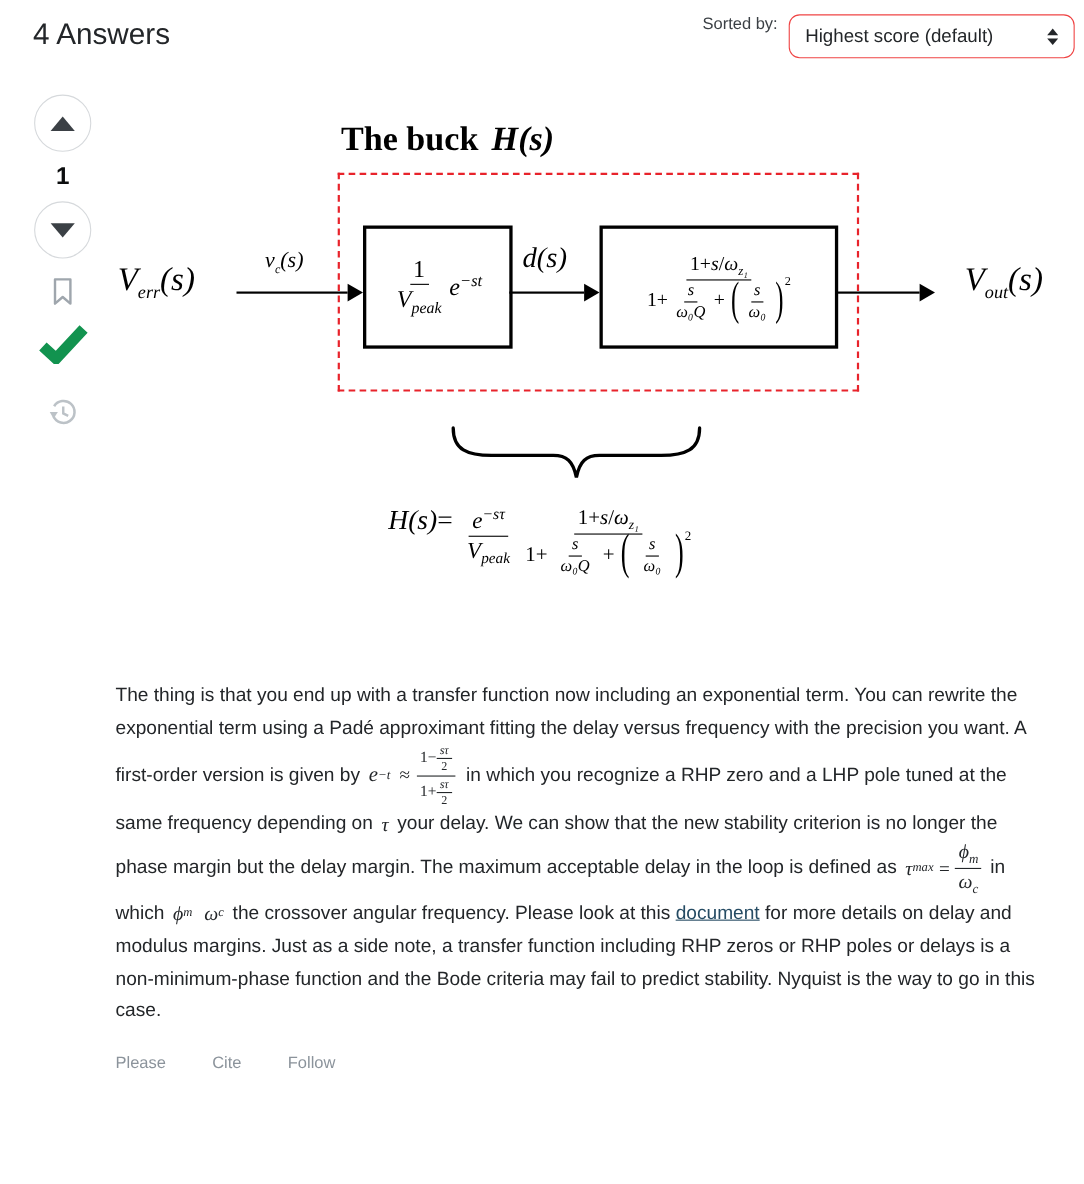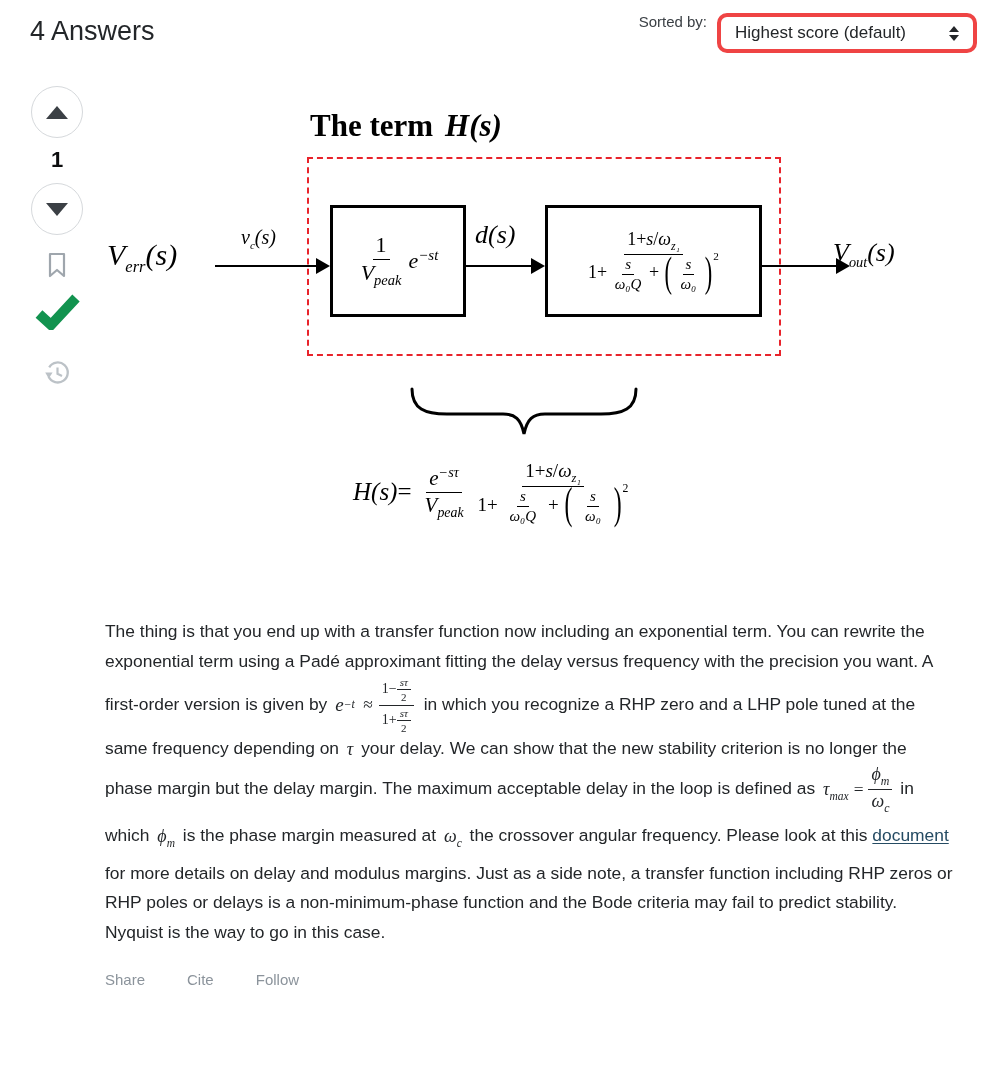--- a/index.html
+++ b/index.html
@@ -15,21 +15,21 @@
     position: absolute; left: 30px; top: 16px;
     font-size: 27px; font-weight: 400; color: #232629;
   }
   .sort-area {
     position: absolute; right: 8px; top: 13px;
     display: flex; align-items: flex-start; gap: 10px;
   }
   .sort-label { font-size: 15px; color: #3b4045; }
   .sort-select {
     width: 260px; height: 40px; background: #fff;
-    border: 4px solid #ef4444; border-radius: 10px;
+    border: 1px solid #ef4444; border-radius: 10px;
     display: flex; align-items: center; justify-content: space-between;
     padding: 0 14px; font-size: 17px; color: #232629; cursor: pointer;
   }
   .updown { display: flex; flex-direction: column; gap: 3px; align-items: center; }
   .updown .t-up { width: 0; height: 0; border-left: 5px solid transparent; border-right: 5px solid transparent; border-bottom: 6px solid #232629; }
   .updown .t-dn { width: 0; height: 0; border-left: 5px solid transparent; border-right: 5px solid transparent; border-top: 6px solid #232629; }
 
   
   .vote-col {
     position: absolute; left: 31px; top: 86px; width: 52px;
@@ -54,21 +54,21 @@
   .p2 { margin-top: 21px; }
 
   .doc-link { color: #254b63; text-decoration: underline; cursor: pointer; }
 
   
   .m { font-family: Liberation Serif, serif; font-style: italic; }
   .up { font-style: normal; }
   .imath { display: inline-flex; align-items: center; vertical-align: middle; margin: 0 3px; font-family: "Liberation Serif", serif; }
   .imath .mi { font-style: italic; }
   sup.msup { font-size: 68%; }
-  sub.msub { font-size: 66%; font-style: italic; margin-top: 14px; }
+  sub.msub { font-size: 66%; font-style: italic; }
 
   .frac { display: inline-flex; flex-direction: column; align-items: center; text-align: center; vertical-align: middle; }
   .frac .fr-top { display: block; padding: 0 3px 1px 3px; border-bottom: 1.4px solid #232629; line-height: 1.12; }
   .frac .fr-bot { display: block; padding: 1px 3px 0 3px; line-height: 1.12; }
   .frac.black .fr-top { border-bottom-color: #000; }
 
   .pade-frac { font-size: 14px; margin: 0 2px; }
   .pade-frac .frac.mini { font-size: 11px; }
   .pade-e { font-size: 19px; }
   .tmax-frac { font-size: 18px; }
@@ -81,31 +81,31 @@
   .dg-block { position: absolute; top: 105px; height: 112px; border: 3px solid #000; background: #fff; display: flex; align-items: center; justify-content: center; }
   .dg-block1 { left: 225px; width: 136px; font-size: 22px; }
   .dg-block2 { left: 440px; width: 217px; font-size: 18px; }
   .dg-block1 .exp { margin-left: 4px; }
   .minifrac { font-size: 15px; }
   .bigp { display: inline-block; transform: scaleY(1.9); font-size: 1.25em; font-weight: 300; margin: 0 1px; font-style: normal; }
   .sq { font-size: 62%; vertical-align: top; position: relative; top: -6px; font-style: normal; }
 
   .dg-label { position: absolute; font-style: italic; }
   .dg-verr { left: 2px; top: 138px; font-size: 30px; }
-  .dg-vout { left: 728px; top: 138px; font-size: 26px; }
+  .dg-vout { left: 772px; top: 138px; font-size: 30px; }
   .dg-vc   { left: 136px; top: 126px; font-size: 20px; font-weight: normal; }
   .dg-ds   { left: 370px; top: 120px; font-size: 26px; }
   .dg-label sub { font-size: 55%; font-style: italic; }
 
   .arrow { position: absolute; height: 16px; display: flex; align-items: center; }
   .arrow .shaft { height: 2.4px; background: #000; flex: 1; }
   .arrow .head  { width: 0; height: 0; border-left: 14px solid #000; border-top: 8px solid transparent; border-bottom: 8px solid transparent; }
 
   .dg-brace { position: absolute; left: 300px; top: 284px; }
-  .dg-formula { position: absolute; left: 248px; top: 360px; display: flex; align-items: center; font-size: 21px; }
+  .dg-formula { position: absolute; left: 248px; top: 360px; display: flex; font-size: 21px; }
   .dg-formula .lhs { font-size: 25px; margin-right: 6px; font-style: italic; }
   .dg-formula .frac { margin: 0 4px; }
   .f2 { font-size: 19px; }
 
   
   .footer-links { margin-top: 24px; display: flex; gap: 42px; font-size: 15px; color: #8b939b; }
   .footer-links span { cursor: pointer; }
 </style>
 </head>
 <body>
@@ -147,21 +147,21 @@
       <polyline points="13.5 7.5 13.5 13.8 18 16" fill="none" stroke="#bcc2c7" stroke-width="2.2"></polyline>
     </svg>
   </div>
 </div>
 
 <div class="content">
 
 
   <div class="diagram">
     <div class="dg-title">
-      <span>The term</span><span class="m">H(s)</span>
+      <span>The buck</span><span class="m">H(s)</span>
     </div>
 
     <div class="dg-dashed"></div>
 
     <div class="dg-label dg-verr">
       <span>V</span><sub>err</sub><span>(s)</span>
     </div>
 
     <div class="dg-label dg-vc">
       <span>v</span><sub>c</sub><span>(s)</span>
@@ -278,28 +278,27 @@
       <span class="frac tmax-frac">
         <span class="fr-top"><span class="mi">ϕ</span><sub class="msub">m</sub></span>
         <span class="fr-bot"><span class="mi">ω</span><sub class="msub">c</sub></span>
       </span>
     </span>
     <span>in which</span>
     <span class="imath">
         <span class="mi" style="font-size:18px;">ϕ</span>
         <sub class="msub">m</sub>
       </span>
-    <span>is the phase margin measured at</span>
     <span class="imath">
         <span class="mi" style="font-size:18px;">ω</span>
         <sub class="msub">c</sub>
       </span>
     <span>the crossover angular frequency. Please look at this</span>
     <a class="doc-link">document</a>
     <span>for more details on delay and modulus margins. Just as a side note, a transfer function including RHP zeros or RHP poles or delays is a non-minimum-phase function and the Bode criteria may fail to predict stability. Nyquist is the way to go in this case.</span>
   </p>
 
   <div class="footer-links">
-    <span>Share</span>
+    <span>Please</span>
     <span>Cite</span>
     <span>Follow</span>
   </div>
 </div>
 
 </body></html>

